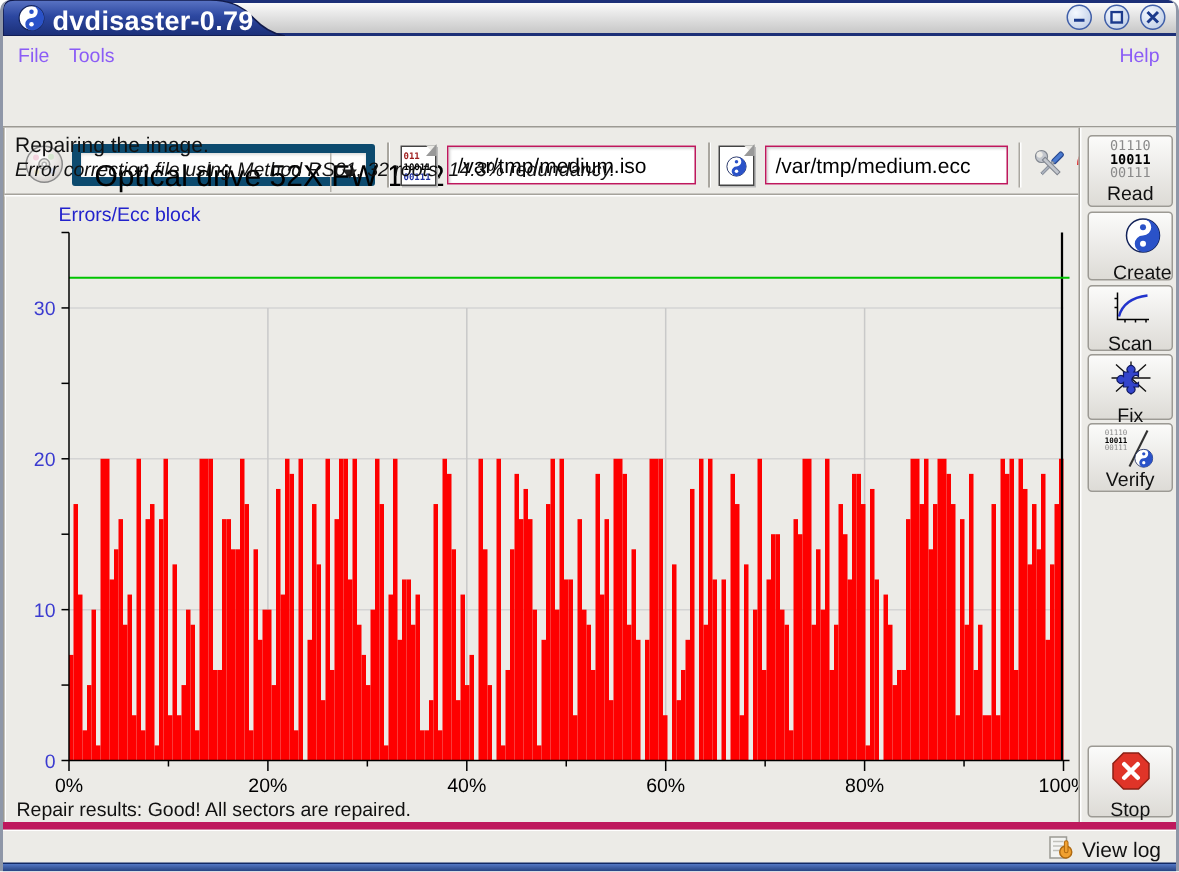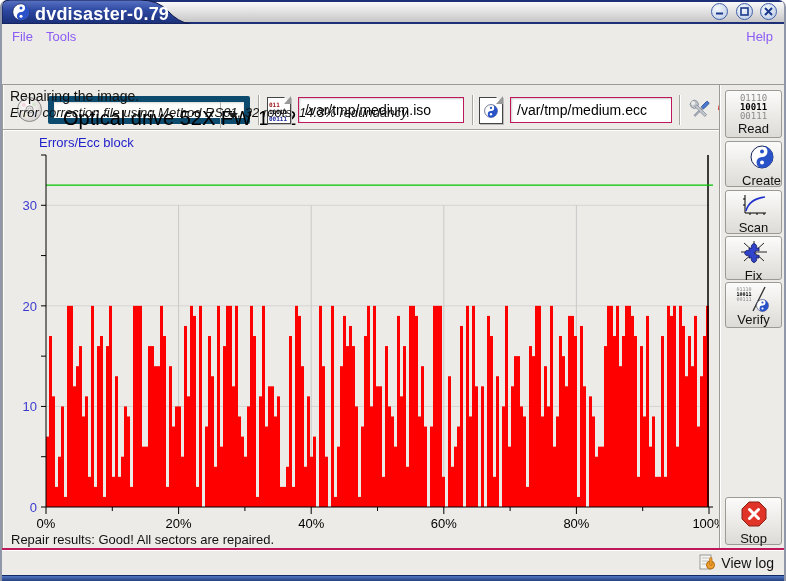--- a/index.html
+++ b/index.html
@@ -59,21 +59,21 @@
   .side-btn { position:absolute; left:5px; width:57px; background:linear-gradient(#fbfbfa,#dddbd6);
     border:1px solid #9c9a94; border-radius:3px; text-align:center; padding-top:3px; cursor:default; }
   .side-btn .lbl { font-size:13px; color:#111; display:block; margin-top:0px; padding-bottom:2px; }
   .read-rows { font-family:"DejaVu Sans Mono", monospace; font-size:9px; line-height:9px; font-weight:bold; }
   .gray-row { color:#8a8a8a; font-weight:normal; }
   .verify-ic { position:relative; width:34px; height:26px; margin:0 auto; }
   .verify-rows { position:absolute; left:0; top:1px; font-family:"DejaVu Sans Mono", monospace;
     font-size:5px; line-height:5px; font-weight:bold; text-align:left; }
   
   #footer { position:absolute; left:0; top:548px; width:100%; height:27px; background:#ECEBE7;
-    border-top:2px solid #be185d; box-shadow:inset 0 1px 0 #fff; }
+    border-top:5px solid #be185d; box-shadow:inset 0 1px 0 #fff; }
   #view-log { position:absolute; right:10px; top:3px; font-size:14px; color:#111; display:flex; align-items:center; gap:3px; }
   #bottom-frame { position:absolute; left:0; top:575px; width:100%; height:6px;
     background:linear-gradient(#5377c4,#24407e); border-top:1px solid #122a66; }
 </style>
 </head>
 <body>
 
 <div id="win">
 
   <div id="titlebar">

